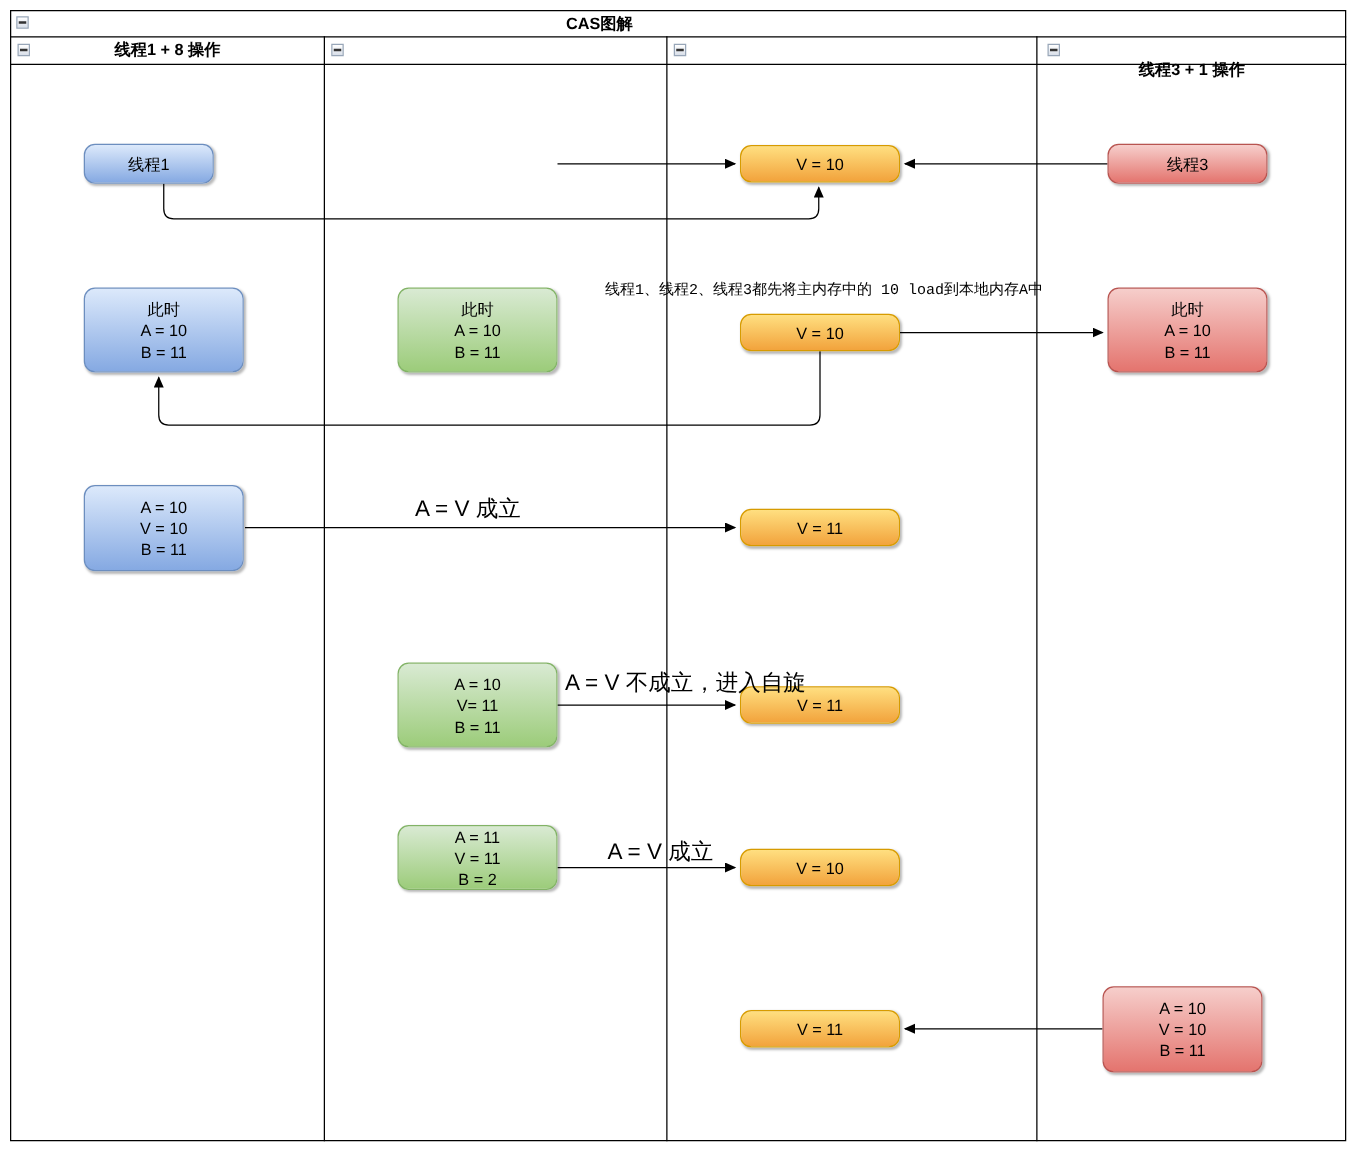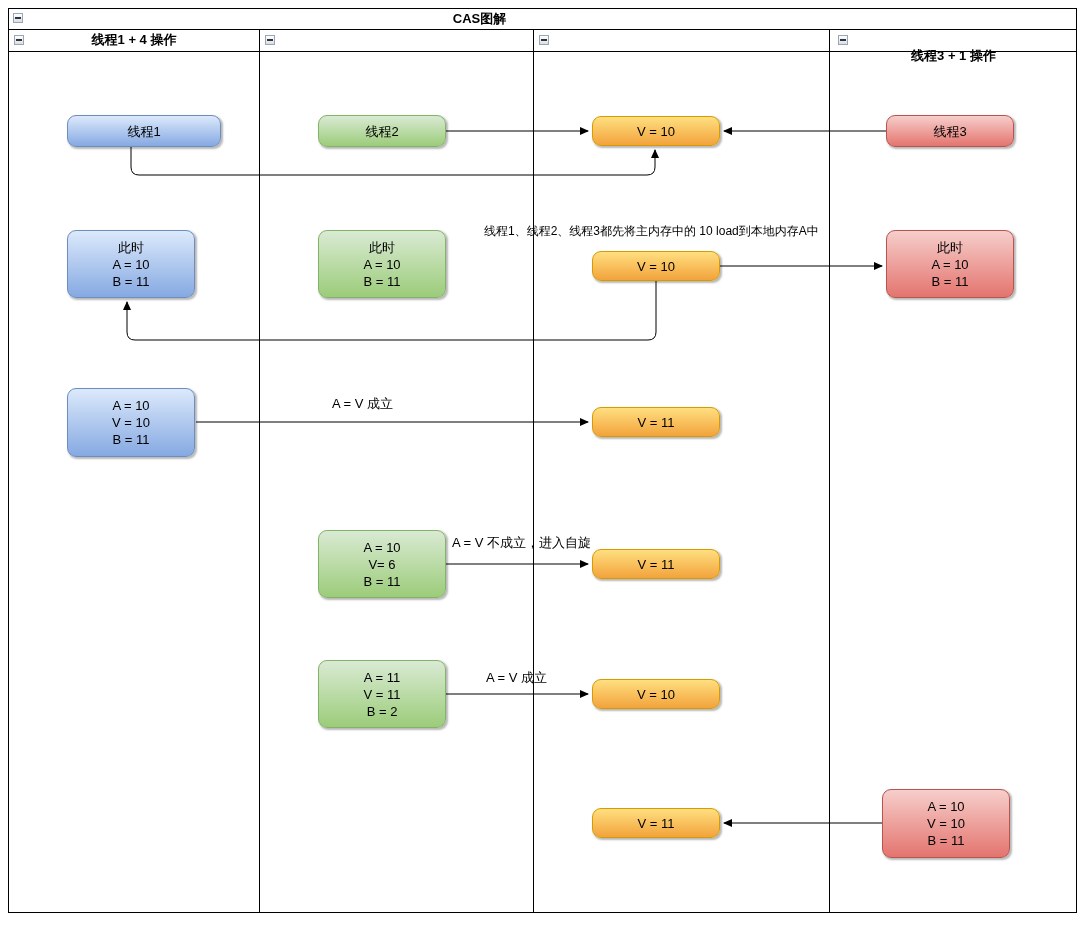--- a/index.html
+++ b/index.html
@@ -20,21 +20,21 @@
 
   
   .node{position:absolute;border-radius:9px;box-sizing:border-box;display:flex;flex-direction:column;align-items:center;justify-content:center;font-size:13px;line-height:17px;box-shadow:1.5px 1.5px 2px rgba(0,0,0,0.28);}
   .node .ln{white-space:pre;}
   .node.blue{background:linear-gradient(180deg,#dce9fb 0%,#85a9e2 100%);border:1px solid #6c8ebf;}
   .node.green{background:linear-gradient(180deg,#d9ead3 0%,#9ccc7a 100%);border:1px solid #82b366;}
   .node.orange{background:linear-gradient(180deg,#ffdf80 0%,#f2a33c 100%);border:1px solid #d79b00;}
   .node.red{background:linear-gradient(180deg,#f6cecb 0%,#e4746e 100%);border:1px solid #b85450;text-align:center;}
 
   .ann{position:absolute;font-size:12px;white-space:pre;}
-  .ann.big{font-size:13px;}
+  .ann.big{font-size:18px;}
 
   svg.overlay{position:absolute;left:0;top:0;width:1085px;height:928px;pointer-events:none;}
   svg.overlay path{fill:none;stroke:#000;stroke-width:1;}
 </style>
 </head>
 <body>
 
 <div class="canvas">
 
   <div class="frame"></div>
@@ -45,21 +45,21 @@
   <div class="vline" style="left:829px;top:29px;height:884px;"></div>
 
   <div class="titlebar">
     <span>CAS图解</span>
   </div>
   <div class="collapse" style="left:13px;top:13px;">
       <div class="minus"></div>
     </div>
 
   <div class="lane-header" style="left:9px;width:250px;">
-    <span>线程1 + 4 操作</span>
+    <span>线程1 + 8 操作</span>
   </div>
   <div class="collapse" style="left:14px;top:35px;">
       <div class="minus"></div>
     </div>
 
   <div class="collapse" style="left:265px;top:35px;">
       <div class="minus"></div>
     </div>
 
   <div class="collapse" style="left:539px;top:35px;">
@@ -83,25 +83,22 @@
     <path d="M886,131 L724,131" marker-end="url(#arw)"></path>
     <path d="M131,147 L131,167 Q131,175 139,175 L647,175 Q655,175 655,167 L655,150" marker-end="url(#arw)"></path>
     <path d="M720,266 L882,266" marker-end="url(#arw)"></path>
     <path d="M656,281 L656,332 Q656,340 648,340 L135,340 Q127,340 127,332 L127,302" marker-end="url(#arw)"></path>
     <path d="M196,422 L588,422" marker-end="url(#arw)"></path>
     <path d="M446,564 L588,564" marker-end="url(#arw)"></path>
     <path d="M446,694 L588,694" marker-end="url(#arw)"></path>
     <path d="M882,823 L724,823" marker-end="url(#arw)"></path>
   </svg>
 
-  <div class="node blue" style="left:67px;top:115px;width:154px;height:32px;justify-content:center;">
+  <div class="node blue" style="left:67px;top:115px;width:104px;height:32px;justify-content:center;">
     <div class="ln">线程1</div>
-  </div>
-  <div class="node green" style="left:318px;top:115px;width:128px;height:32px;">
-    <div class="ln">线程2</div>
   </div>
   <div class="node orange" style="left:592px;top:116px;width:128px;height:30px;">
     <div class="ln">V = 10</div>
   </div>
   <div class="node red" style="left:886px;top:115px;width:128px;height:32px;">
     <div class="ln">线程3</div>
   </div>
 
   <div class="node blue" style="left:67px;top:230px;width:128px;height:68px;">
     <div class="ln">此时</div>
@@ -126,43 +123,43 @@
     <div class="ln">A = 10</div>
     <div class="ln">V = 10</div>
     <div class="ln">B = 11</div>
   </div>
   <div class="node orange" style="left:592px;top:407px;width:128px;height:30px;">
     <div class="ln">V = 11</div>
   </div>
 
   <div class="node green" style="left:318px;top:530px;width:128px;height:68px;">
     <div class="ln">A = 10</div>
-    <div class="ln">V= 6</div>
+    <div class="ln">V= 11</div>
     <div class="ln">B = 11</div>
   </div>
   <div class="node orange" style="left:592px;top:549px;width:128px;height:30px;">
     <div class="ln">V = 11</div>
   </div>
 
-  <div class="node green" style="left:318px;top:660px;width:128px;height:68px;">
+  <div class="node green" style="left:318px;top:660px;width:128px;height:52px;">
     <div class="ln">A = 11</div>
     <div class="ln">V = 11</div>
     <div class="ln">B = 2</div>
   </div>
   <div class="node orange" style="left:592px;top:679px;width:128px;height:30px;">
     <div class="ln">V = 10</div>
   </div>
 
   <div class="node orange" style="left:592px;top:808px;width:128px;height:30px;">
     <div class="ln">V = 11</div>
   </div>
   <div class="node red" style="left:882px;top:789px;width:128px;height:69px;">
     <div class="ln">A = 10</div>
     <div class="ln">V = 10</div>
     <div class="ln">B = 11</div>
   </div>
 
-  <div class="ann" style="left:484px;top:223px;">线程1、线程2、线程3都先将主内存中的 10 load到本地内存A中</div>
+  <div class="ann" style="left:484px;top:223px;font-family:Liberation Mono, monospace;">线程1、线程2、线程3都先将主内存中的 10 load到本地内存A中</div>
   <div class="ann big" style="left:332px;top:395px;">A = V 成立</div>
   <div class="ann big" style="left:452px;top:534px;">A = V 不成立，进入自旋</div>
   <div class="ann big" style="left:486px;top:669px;">A = V 成立</div>
 
 </div>
 
 </body></html>

